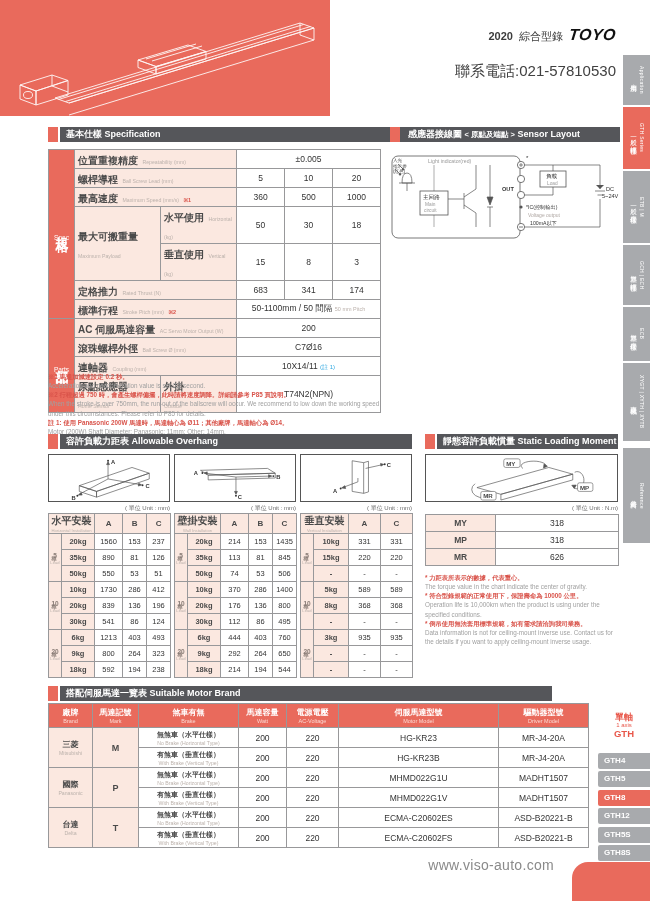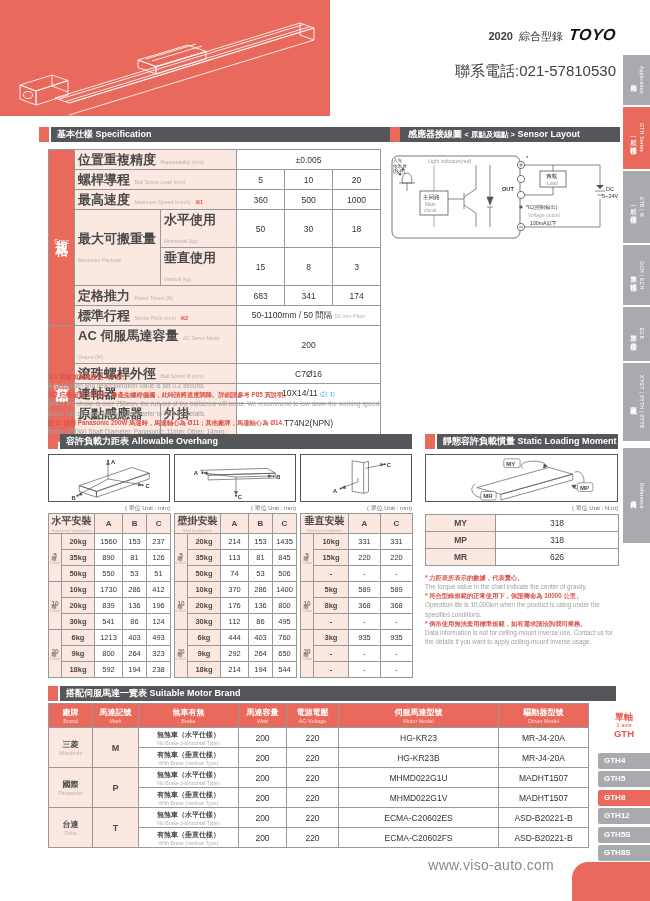--- a/index.html
+++ b/index.html
@@ -29,21 +29,21 @@
                 line-height:15px; padding-left:6px; white-space:nowrap; }
   .shead .bar .mid { font-size:7.5px;margin-top:20px; }
 
   table { border-collapse:collapse; table-layout:fixed; }
   td,th { border:1px solid #98989a; overflow:hidden; }
 
   
   .spec { width:332px; }
   .spec td { height:19px; }
   .lab { background:#fbe8e0; text-align:left; padding:0 3px; vertical-align:middle; }
-  .lab .zh { font-size:13px; font-weight:bold; color:#4a4a4a; }
+  .lab .zh { font-size:10px; font-weight:bold; color:#4a4a4a; }
   .lab .en { font-size:5.2px; color:#bcb2ac; }
   .lab .nt { font-size:5.5px; color:#d9534a; font-weight:bold; }
   .val { background:#fff; text-align:center; font-size:8.5px; color:#333; vertical-align:middle; }
   .val .sm { font-size:5.5px; color:#bcb2ac; }
   .val .bl { font-size:6px; color:#2ea7e0; }
   .grp { background:#e96a5c; }
   .gw { display:flex; flex-direction:column; align-items:center; justify-content:center; gap:3px; }
   .gz { writing-mode:vertical-rl; text-orientation:upright; color:#fff; font-size:13px; font-weight:bold; letter-spacing:2px; }
   .ge { color:#fff; font-size:6.5px; }
 
@@ -160,21 +160,21 @@
 </div>
 <div class="abs stab" style="top:363px;height:78px">
   <span class="z">直交機械</span>
   <span class="e">XYGT | XYTH | XYTB</span>
 </div>
 <div class="abs stab" style="top:448px;height:95px">
   <span class="z">參考資料</span>
   <span class="e">Reference</span>
 </div>
 
-<div class="abs shead" style="left:39px;top:127px;width:396px">
+<div class="abs shead" style="left:48px;top:127px;width:396px">
   <div class="sq"></div>
   <div class="bar"><span>基本仕樣</span>
     <span>Specification</span></div>
 </div>
 
 <table class="abs spec" style="left:48px;top:149px">
   <colgroup>
       <col style="width:26px">
       <col style="width:86px">
       <col style="width:76px">
@@ -695,21 +695,21 @@
 
 <div class="abs noteblock" style="left:425px;top:573px;width:198px">
   <div class="nred">* 力距表所表示的數據，代表重心。</div>
   <div class="ngray">The torque value in the chart indicate the center of gravity.</div>
   <div class="nred">* 符合型錄規範的正常使用下，保證壽命為 10000 公里。</div>
   <div class="ngray">Operation life is 10,000km when the product is using under the specified conditions.</div>
   <div class="nred">* 倒吊使用無法套用標準規範，如有需求請洽詢我司業務。</div>
   <div class="ngray">Data information is not for ceiling-mount inverse use. Contact us for the details if you want to apply ceiling-mount inverse usage.</div>
 </div>
 
-<div class="abs shead" style="left:48px;top:686px;width:568px">
+<div class="abs shead" style="left:48px;top:686px;width:504px">
   <div class="sq"></div>
   <div class="bar"><span>搭配伺服馬達一覽表</span>
     <span>Suitable Motor Brand</span></div>
 </div>
 
 <table class="abs mt" style="left:48px;top:703px">
   <colgroup>
       <col style="width:44px">
       <col style="width:46px">
       <col style="width:100px">

